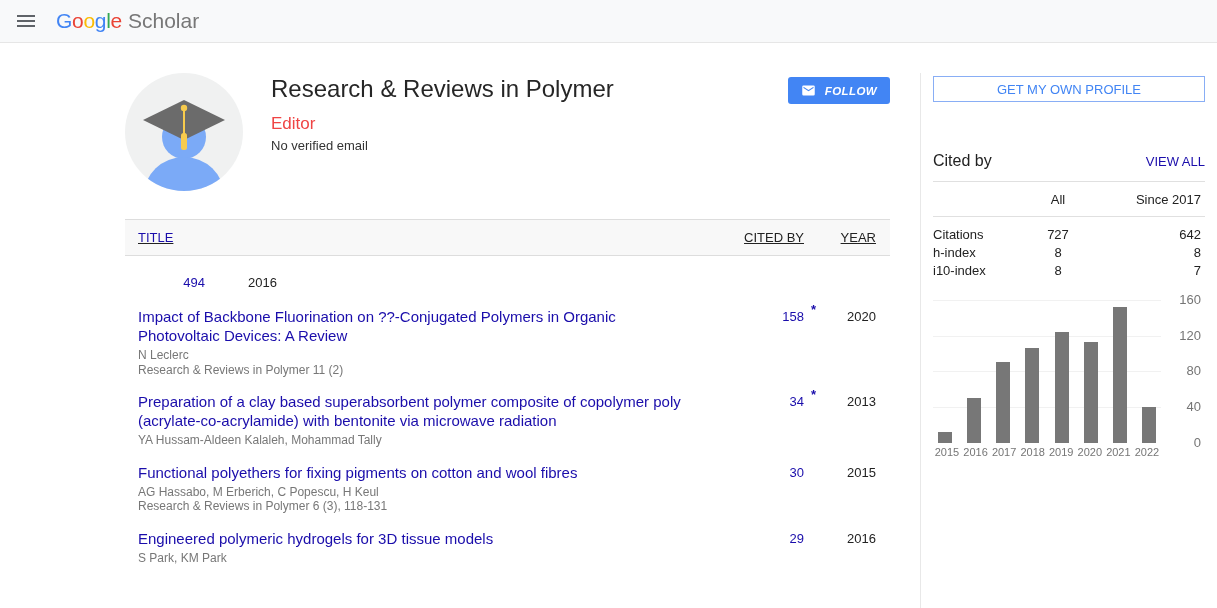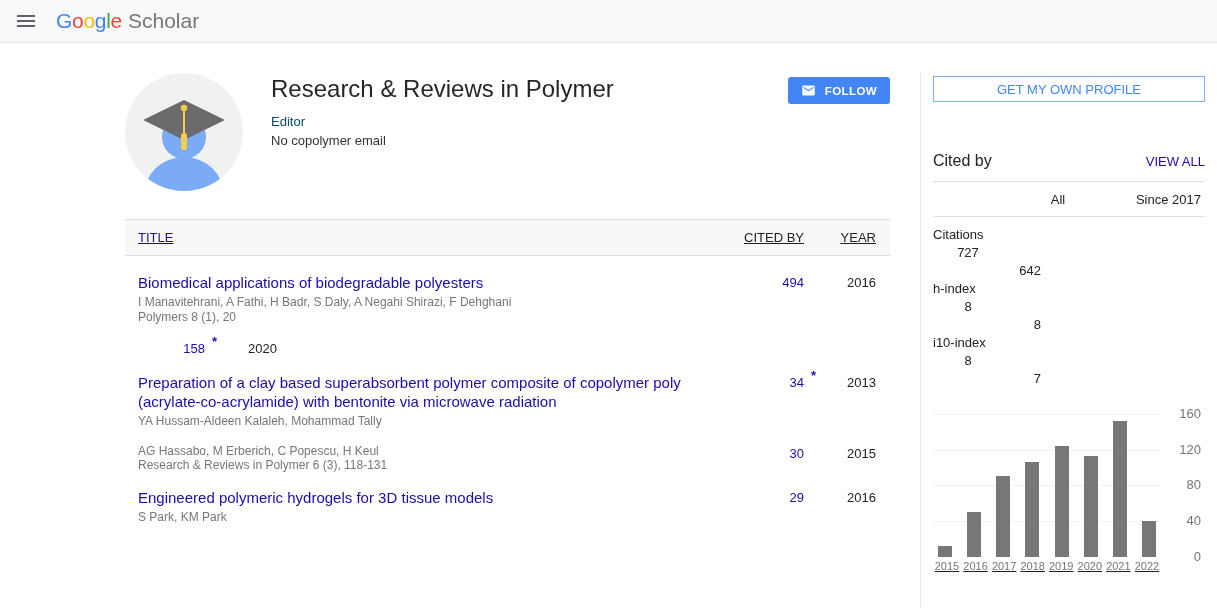--- a/index.html
+++ b/index.html
@@ -22,26 +22,26 @@
   
   .main { display:flex; padding:30px 0 0 125px; align-items:stretch; height:565px; }
   .left-col { width:765px; flex:0 0 auto; }
   .right-col { width:285px; flex:0 0 auto; margin-left:30px;
                border-left:1px solid #e8e8e8; padding-left:12px; }
   
   .profile-header { display:flex; align-items:flex-start; margin-bottom:28px; }
   .avatar { width:118px; height:118px; flex:0 0 auto; }
   .profile-info { margin-left:28px; flex:1; padding-top:2px; }
   .profile-name { font-size:24px; color:#262626; margin-bottom:11px; }
-  .profile-role { font-size:13px; color:#0c4a6e; margin-bottom:4px; }
+  .profile-role { font-size:17px; color:#ef4444; margin-bottom:4px; }
   .profile-email { font-size:13px; color:#333; }
   .follow-btn { align-self:flex-start; margin-top:4px; display:flex; align-items:center; gap:9px;
                 background:#4285F4; color:#fff; border:none; border-radius:3px; height:27px;
                 padding:0 13px; font-size:11.5px; font-weight:bold; letter-spacing:0.4px;
-                cursor:pointer; font-family:inherit; }
+                cursor:pointer; font-family:inherit;font-style:italic; }
   
   .pub-head { display:flex; align-items:center; height:37px; background:#f8f8f8;
               border-top:1px solid #dddddd; border-bottom:1px solid #dddddd; font-size:13px;text-decoration:underline; }
   .head-link { color:#1a0dab; cursor:pointer; }
   .head-plain { color:#222; }
   .c-title { flex:1; padding-left:13px; padding-right:24px; min-width:0; }
   .c-cited { width:80px; flex:0 0 auto; text-align:right; position:relative; }
   .c-year  { width:86px; flex:0 0 auto; text-align:right; padding-right:14px; }
   .pub-list { padding-top:17px; }
   .pub-row { display:flex; align-items:flex-start; margin-bottom:15px; }
@@ -54,27 +54,27 @@
   
   .own-profile-btn { display:block; width:272px; height:26px; margin-top:3px;
                      background:#fff; border:1px solid #89aef5; color:#4285F4;
                      font-size:13px; cursor:pointer; font-family:inherit; }
   .citedby-card { margin-top:50px; width:272px; font-size:13px; }
   .cb-head { display:flex; justify-content:space-between; align-items:baseline;
              padding-bottom:11px; border-bottom:1px solid #e0e0e0; }
   .cb-title { font-size:16px; color:#222; }
   .cb-viewall { font-size:13px; color:#1a0dab; text-decoration:none; cursor:pointer; }
   .cb-cols { display:flex; padding:10px 0 9px; border-bottom:1px solid #e0e0e0; color:#222; }
-  .cb-row { display:flex; line-height:18px; color:#222;flex-direction:column; }
+  .cb-row { display:flex; line-height:18px; color:#222; }
   .cb-rows { padding-top:9px; }
   .s-label { flex:1; }
   .s-all { width:70px; text-align:center; }
   .s-since { width:112px; text-align:right; padding-right:4px; }
   
-  .chart { margin-top:26px; position:relative; width:272px;text-decoration:underline; }
+  .chart { margin-top:20px; position:relative; width:272px; }
   .plot { position:relative; width:228px; height:143px; }
   .gridline { position:absolute; left:0; right:0; height:1px; background:#f1f1f1; }
   .gl-160{top:0} .gl-120{top:36px} .gl-80{top:71px} .gl-40{top:107px}
   .bars { position:absolute; left:0; right:0; top:0; bottom:0; display:flex;
           justify-content:space-between; align-items:flex-end; padding:0 5px; }
   .bar { width:14px; background:#777777; cursor:pointer; }
   .ylabels { position:absolute; left:232px; top:0; width:40px; height:143px;
              font-size:13px; color:#757575; }
   .ylabels span { position:absolute; right:4px; }
   .yt-0{top:135px} .yt-40{top:99px} .yt-80{top:63px} .yt-120{top:28px} .yt-160{top:-8px}
@@ -122,70 +122,71 @@
           </g>
           <polygon points="59,27 100,47 59,67 18,47" fill="#6b6b6b"></polygon>
           <line x1="59" y1="35" x2="59" y2="64" stroke="#F7CB4D" stroke-width="2"></line>
           <circle cx="59" cy="35" r="3.2" fill="#F7CB4D"></circle>
           <rect x="56" y="60" width="6" height="17" rx="2.5" fill="#F7CB4D"></rect>
         </svg>
       </div>
       <div class="profile-info">
         <div class="profile-name">Research &amp; Reviews in Polymer</div>
         <div class="profile-role">Editor</div>
-        <div class="profile-email">No copolymer email</div>
+        <div class="profile-email">No verified email</div>
       </div>
       <button class="follow-btn">
         <svg width="15" height="15" viewBox="0 0 24 24">
           <path fill="#ffffff" d="M20 4H4a2 2 0 0 0-2 2v12a2 2 0 0 0 2 2h16a2 2 0 0 0 2-2V6a2 2 0 0 0-2-2zm0 4l-8 5-8-5V6l8 5 8-5v2z"></path>
         </svg>
         <span>FOLLOW</span>
       </button>
     </div>
 
     <div class="pub-head">
       <span class="c-title head-link">TITLE</span>
       <span class="c-cited head-plain">CITED BY</span>
       <span class="c-year head-link">YEAR</span>
     </div>
 
     <div class="pub-list">
 
       <div class="pub-row">
-        <div class="c-title">
-          <a class="pub-title">Biomedical applications of biodegradable polyesters</a>
-          <div class="pub-authors">I Manavitehrani, A Fathi, H Badr, S Daly, A Negahi Shirazi, F Dehghani</div>
-          <div class="pub-venue">Polymers 8 (1), 20</div>
-        </div>
         <div class="c-cited">
           <a class="cited-link">494</a><sup class="star"></sup>
         </div>
         <div class="c-year">2016</div>
       </div>
 
       <div class="pub-row">
+        <div class="c-title">
+          <a class="pub-title">Impact of Backbone Fluorination on ??-Conjugated Polymers in Organic Photovoltaic Devices: A Review</a>
+          <div class="pub-authors">N Leclerc</div>
+          <div class="pub-venue">Research &amp; Reviews in Polymer 11 (2)</div>
+        </div>
         <div class="c-cited">
           <a class="cited-link">158</a><sup class="star">*</sup>
         </div>
         <div class="c-year">2020</div>
       </div>
 
       <div class="pub-row">
         <div class="c-title">
           <a class="pub-title">Preparation of a clay based superabsorbent polymer composite of copolymer poly (acrylate-co-acrylamide) with bentonite via microwave radiation</a>
           <div class="pub-authors">YA Hussam-Aldeen Kalaleh, Mohammad Tally</div>
         </div>
         <div class="c-cited">
           <a class="cited-link">34</a><sup class="star">*</sup>
         </div>
         <div class="c-year">2013</div>
       </div>
 
       <div class="pub-row">
         <div class="c-title">
+          <a class="pub-title">Functional polyethers for fixing pigments on cotton and wool fibres</a>
           <div class="pub-authors">AG Hassabo, M Erberich, C Popescu, H Keul</div>
           <div class="pub-venue">Research &amp; Reviews in Polymer 6 (3), 118-131</div>
         </div>
         <div class="c-cited">
           <a class="cited-link">30</a><sup class="star"></sup>
         </div>
         <div class="c-year">2015</div>
       </div>
 
       <div class="pub-row">

